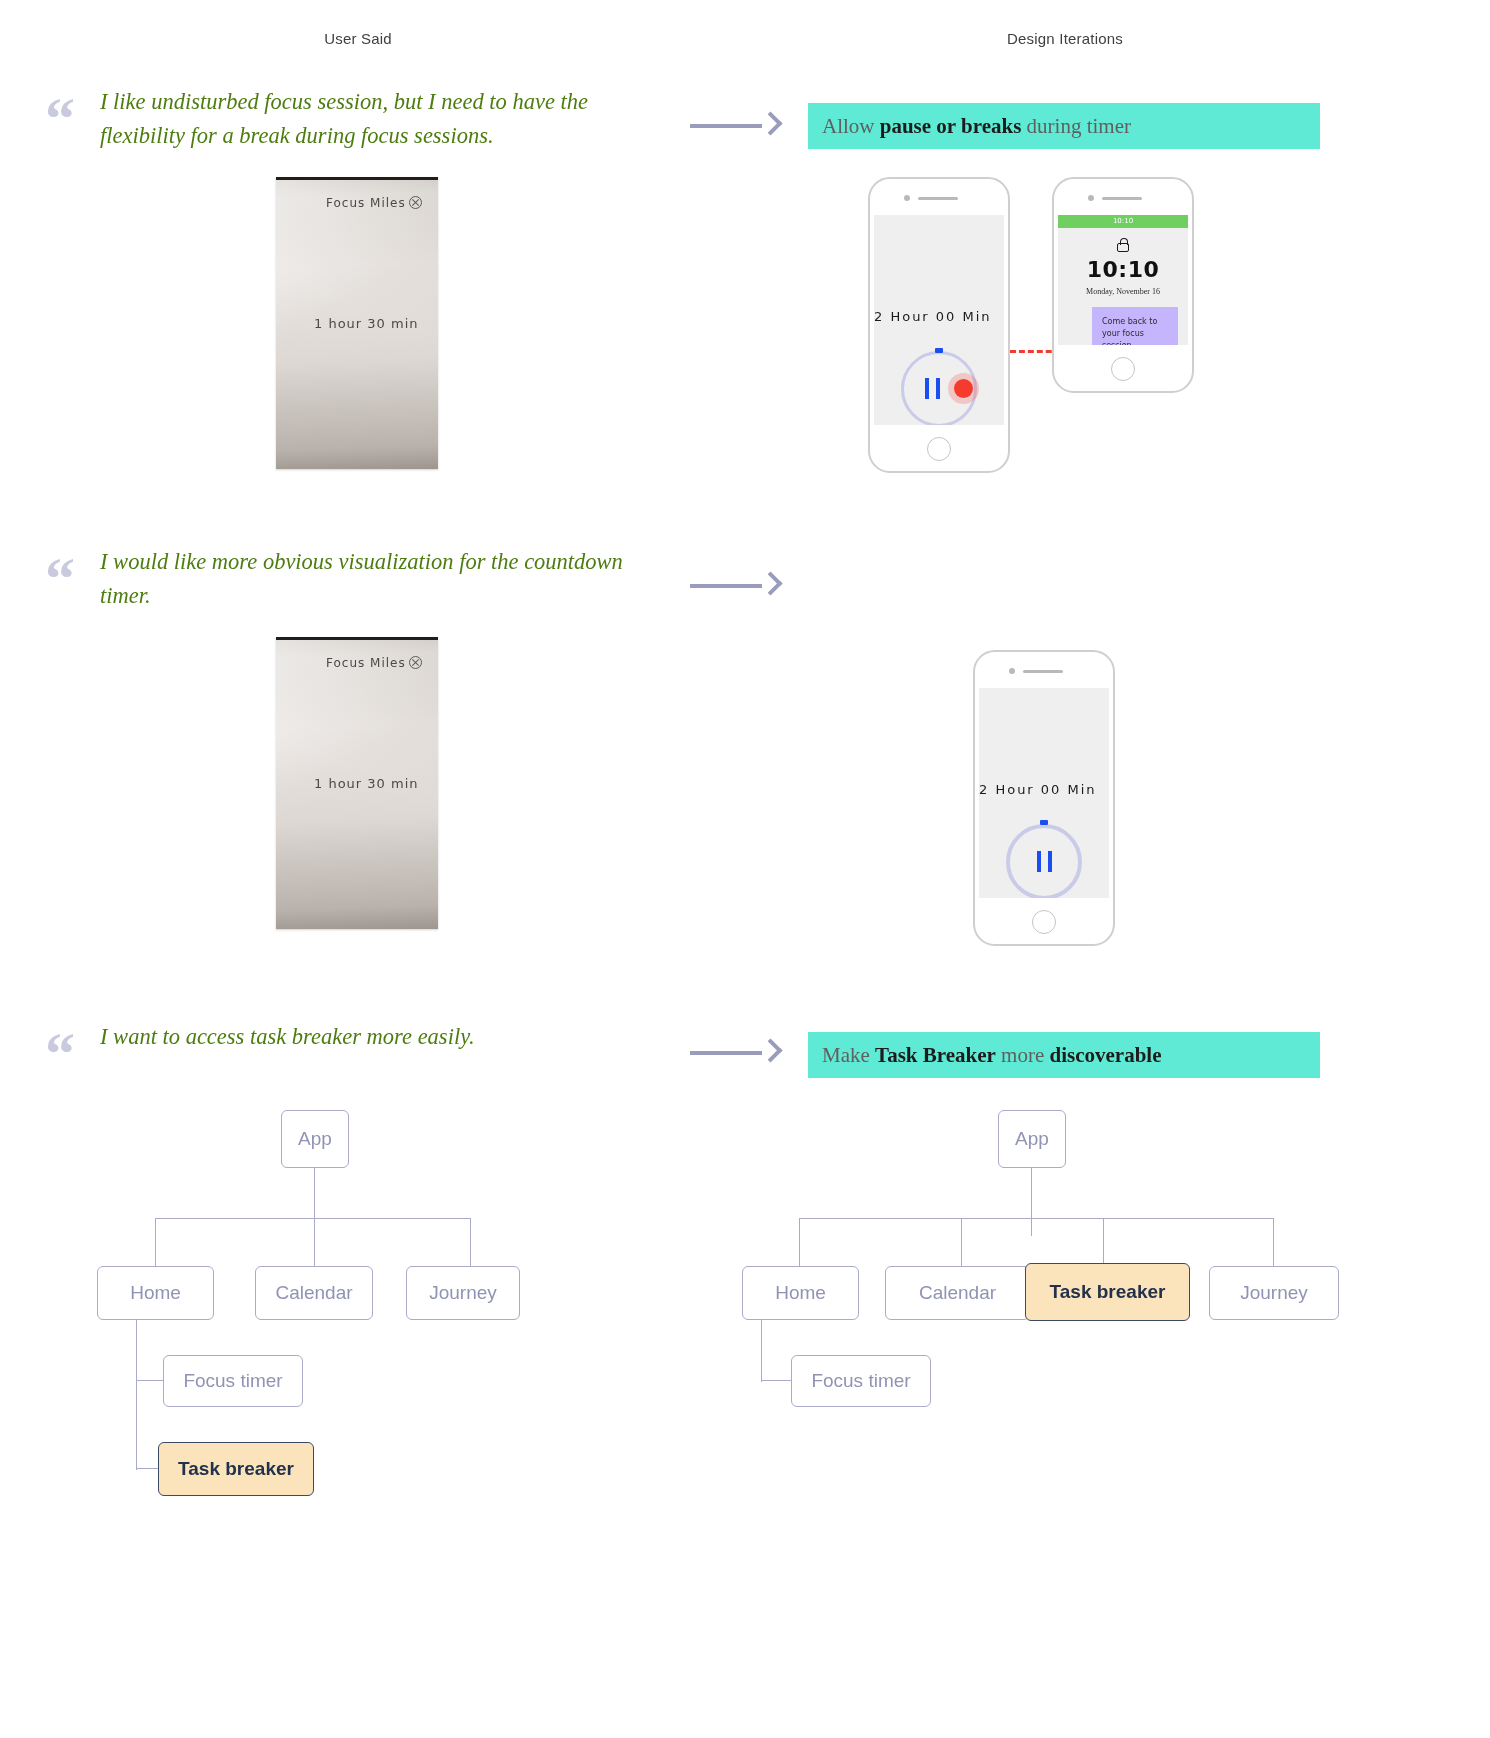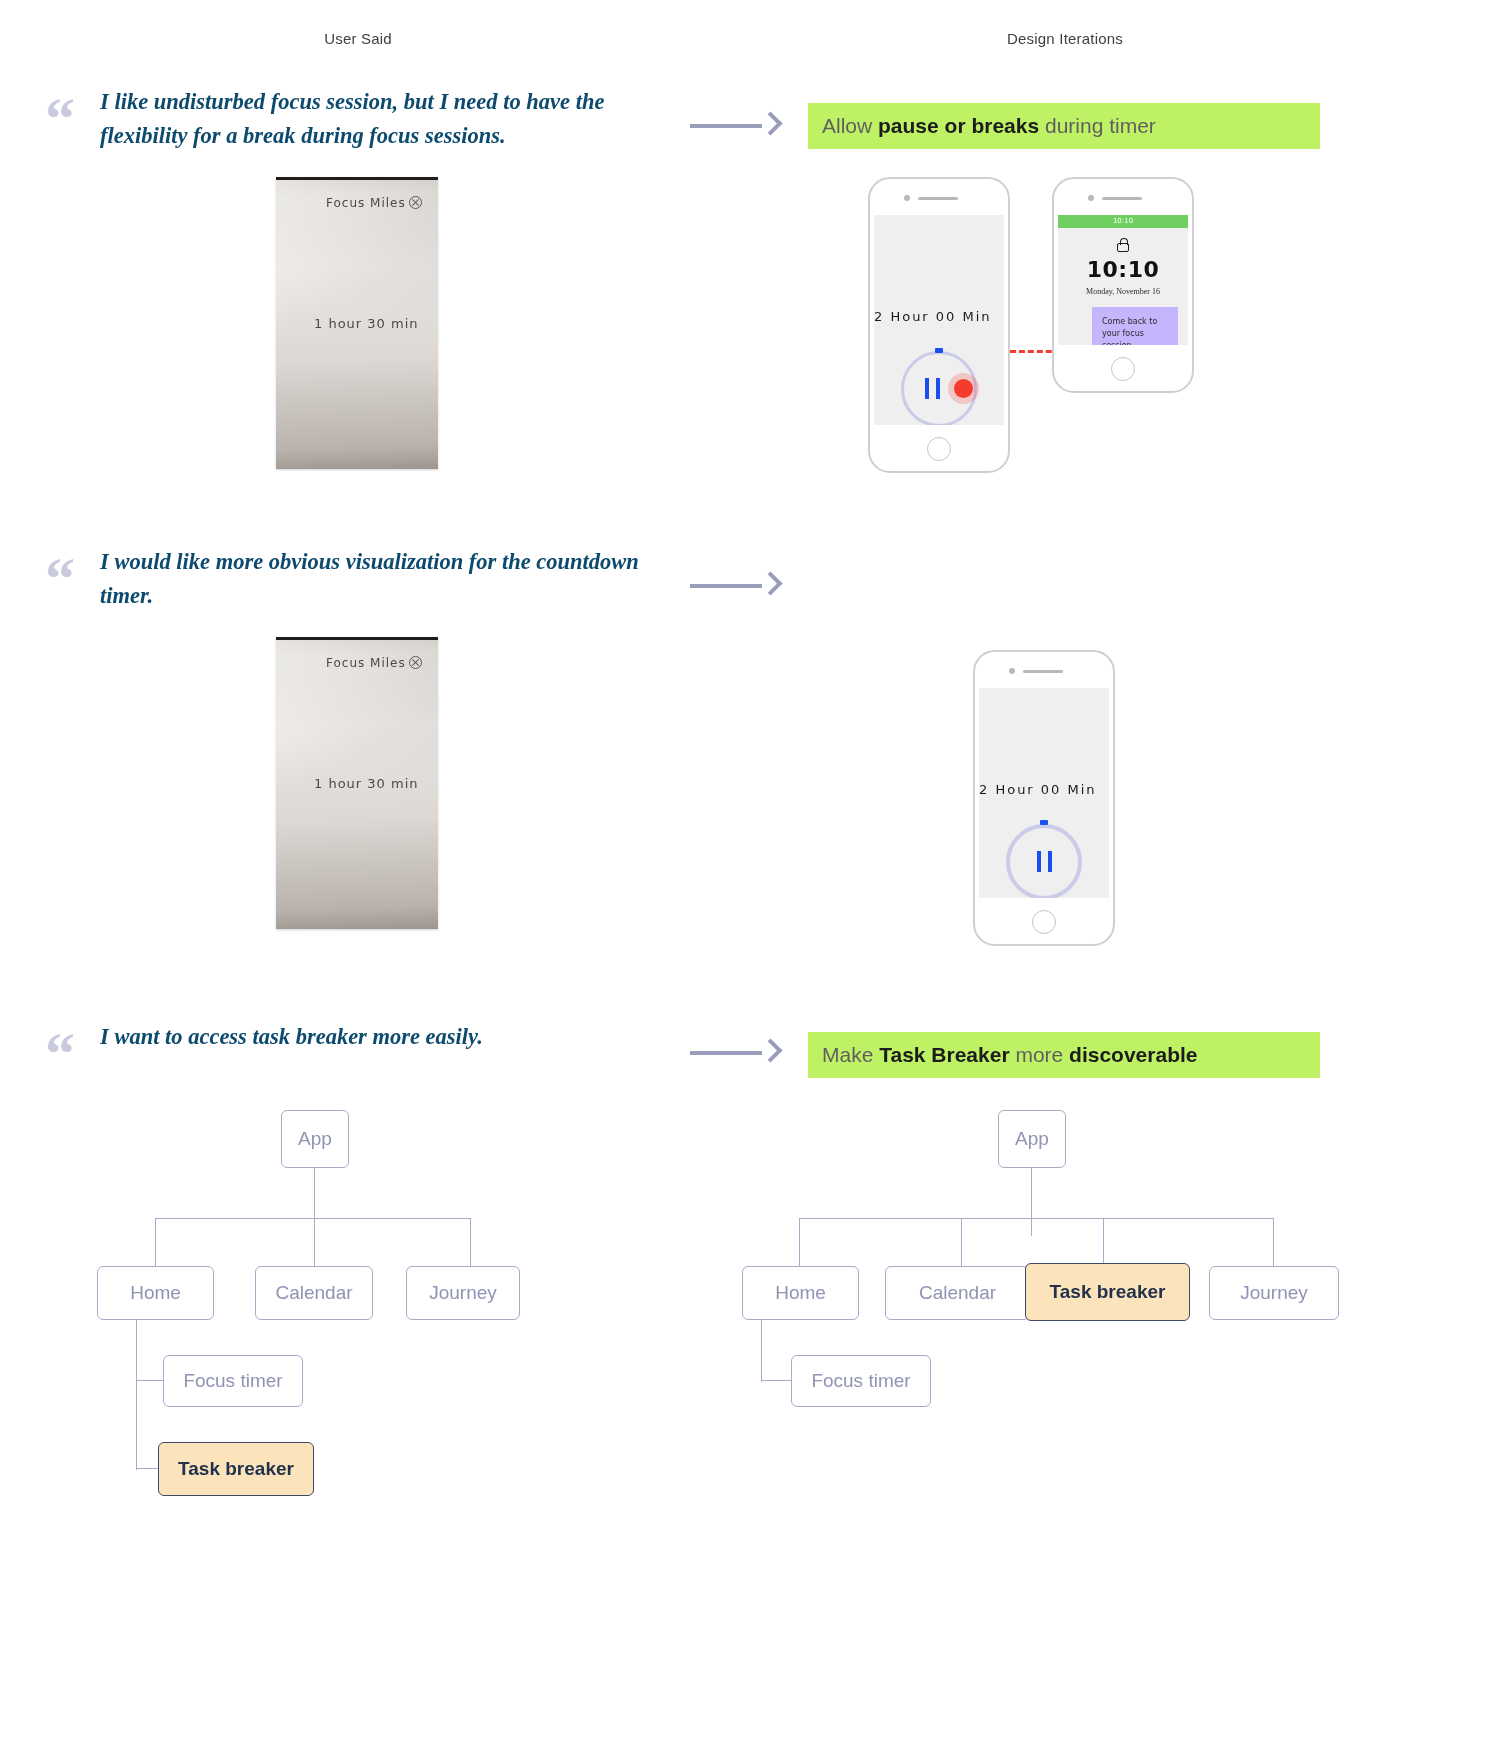--- a/index.html
+++ b/index.html
@@ -34,49 +34,49 @@
   .quote-wrap { position: absolute; left: 45px; top: 0; width: 600px; }
   .quote-mark {
     position: absolute; left: 0; top: 14px;
     font-family: "Liberation Serif", serif;
     font-size: 60px; line-height: 40px;
     color: #c9cade; font-weight: 700;
   }
   .quote-text {
     position: absolute; left: 55px; top: 0; width: 540px;
     font-family: "Liberation Serif", serif;
-    font-style: italic; font-weight: 700;
+    font-style: italic; font-weight: 400;
     font-size: 22.5px; line-height: 34px;
-    color: #0c4a6e;
+    color: #4d7c0f;
   }
 
   
   .arrow-right { position: absolute; width: 90px; height: 34px; }
   .arrow-right .shaft {
     position: absolute; left: 0; top: 15px;
     width: 72px; height: 4px; background: #9a9cbb;
   }
   .arrow-right .head {
     position: absolute; right: 1px; top: 6px;
     width: 17px; height: 17px;
     border-top: 4px solid #9a9cbb;
     border-right: 4px solid #9a9cbb;
     transform: rotate(45deg);
   }
 
   
   .banner {
     position: absolute;
-    background: #bef264;
+    background: #5eead4;
     height: 46px; line-height: 46px;
     padding: 0 14px;
     font-size: 21px;
     color: #5f5f5f;
     white-space: nowrap;
-    font-family: Liberation Sans, sans-serif;
+    font-family: Liberation Serif, serif;
   }
   .banner b { color: #1c1c1c; font-weight: 700; }
 
   
   .paper {
     position: absolute;
     width: 162px; height: 292px;
     background:
       linear-gradient(150deg, rgba(255,255,255,.55) 0%, rgba(255,255,255,0) 42%),
       linear-gradient(200deg, rgba(120,110,100,.12) 0%, rgba(255,255,255,0) 45%),

